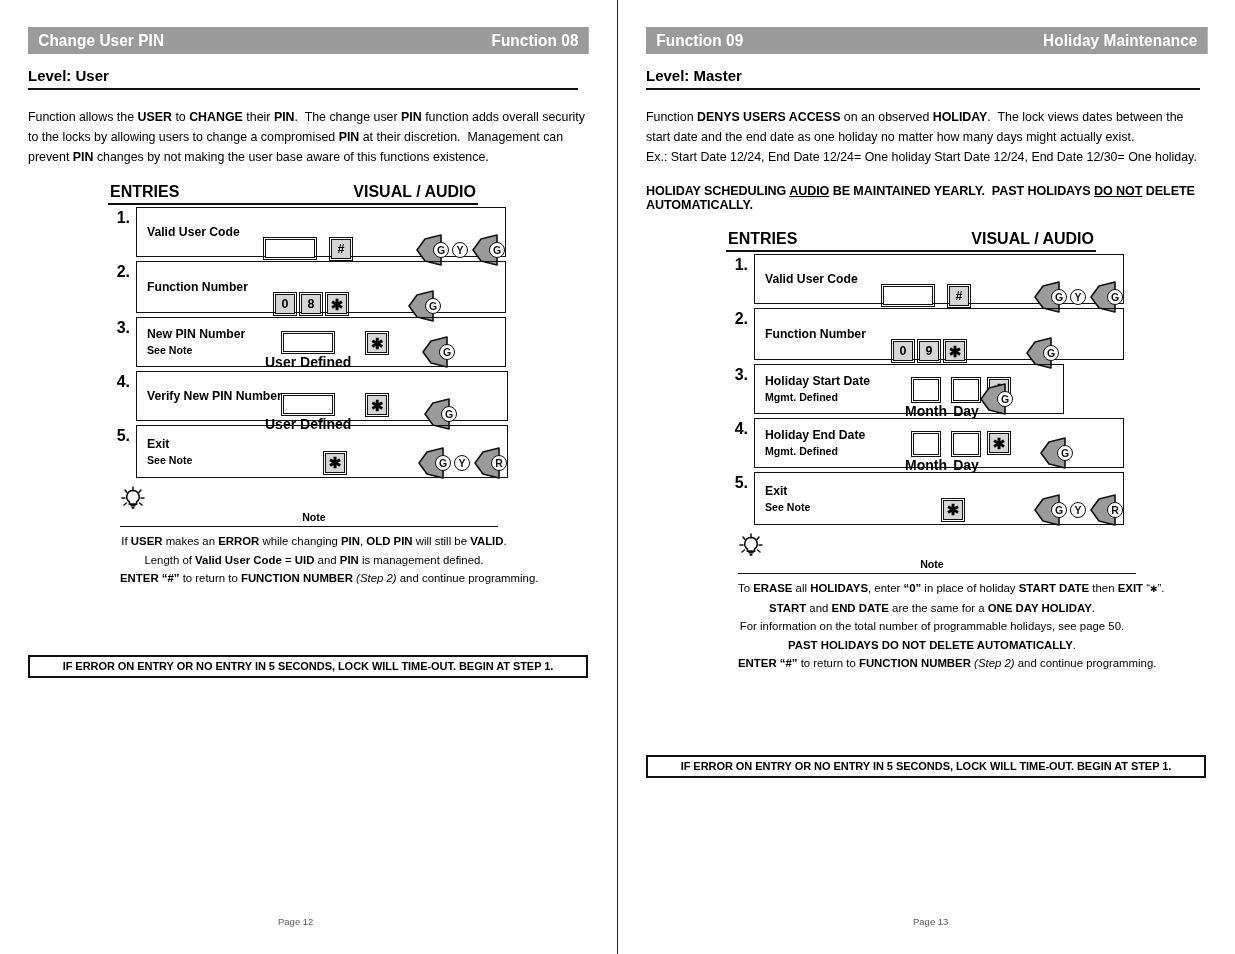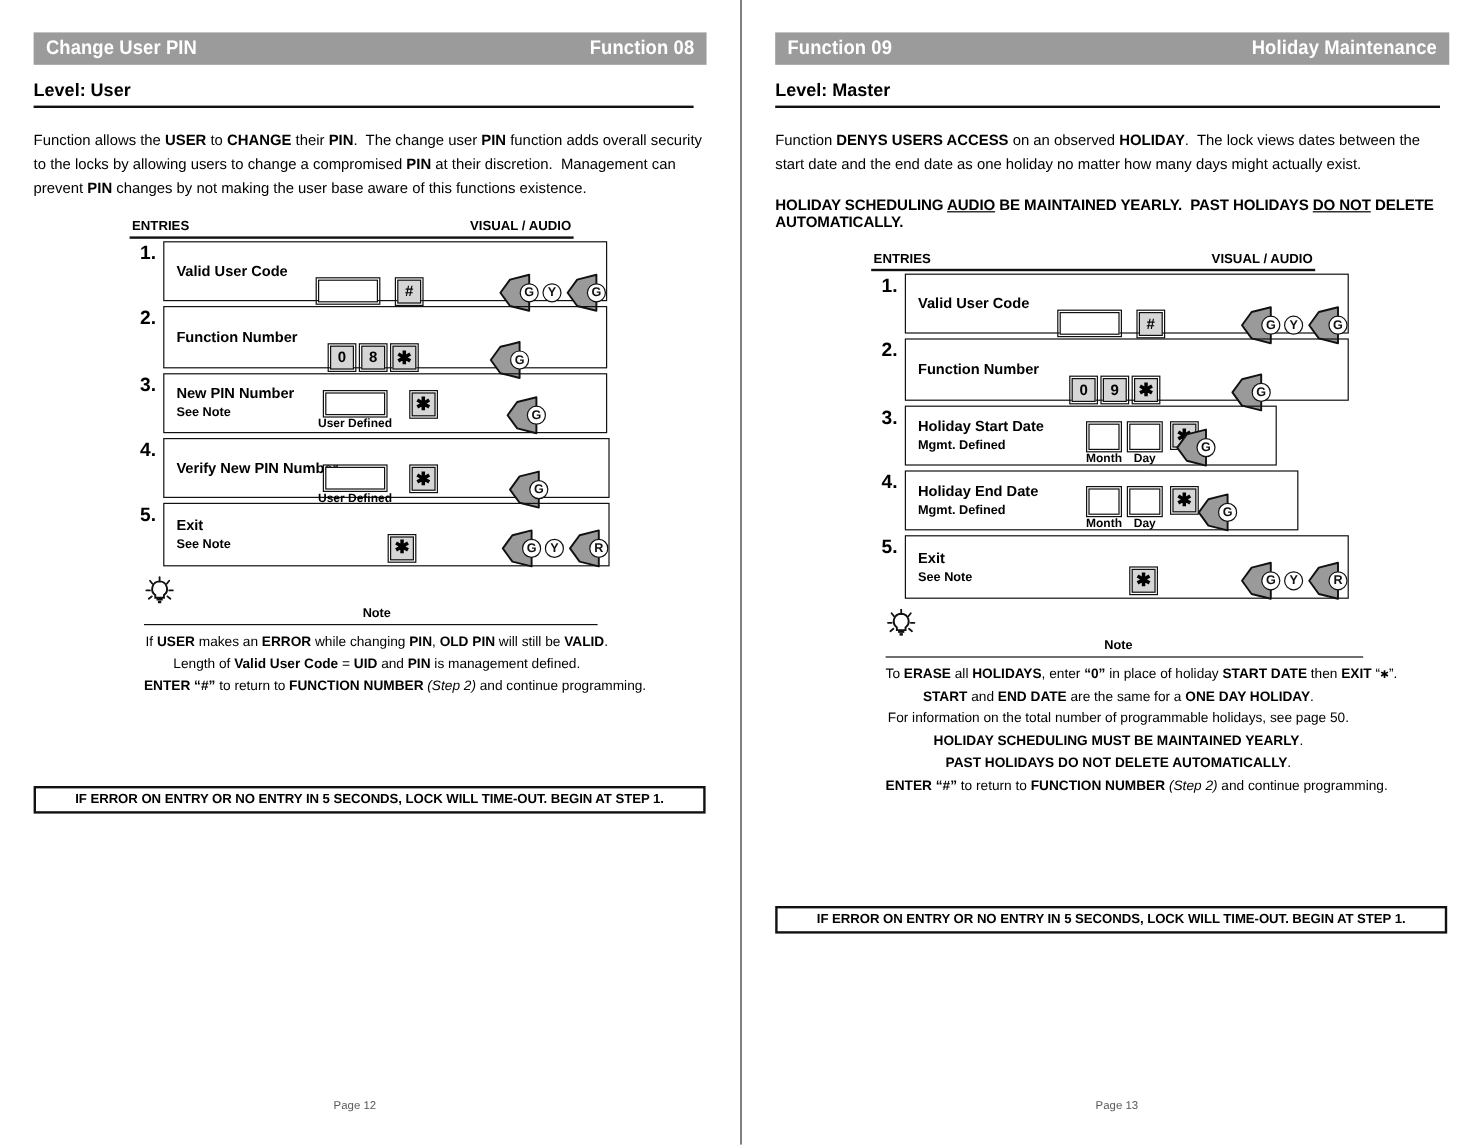--- a/index.html
+++ b/index.html
@@ -73,21 +73,21 @@
     font-weight: bold;
     letter-spacing: -0.1px;
   }
   u { text-decoration: underline; }
 
   
   .table-wrap { position: relative; }
   .col-head {
     display: flex;
     justify-content: space-between;
-    font-size: 11px;
+    font-size: 16px;
     font-weight: bold;
     padding: 0 2px 2px 2px;
     border-bottom: 2px solid #111;
     box-sizing: border-box;
   }
   .steps { margin-top: 2px; }
   .step-row {
     display: flex;
     align-items: flex-start;
     margin-bottom: 4px;
@@ -129,21 +129,21 @@
     margin-top: 3px;
   }
   .keys {
     display: flex;
     align-items: flex-start;
     gap: 6px;
     position: absolute;
   }
   .key-group { display: flex; flex-direction: column; align-items: center; }
   .key-caption {
-    font-size: 10px;
+    font-size: 14px;
     font-weight: bold;
     margin-top: 2px;
     white-space: nowrap;
   }
   
   .entry-field {
     background: #ffffff;
     border: 1.5px solid #111;
     outline: 1.5px solid #111;
     outline-offset: 1px;
@@ -453,20 +453,21 @@
     <div class="fn-header">
       <span>Function 09</span>
       <span>Holiday Maintenance</span>
     </div>
 
     <div class="level">Level: Master</div>
 
     <div class="intro">
       Function <b>DENYS USERS ACCESS</b> on an observed <b>HOLIDAY</b>.&nbsp; The lock views dates between the start date
       and the end date as one holiday no matter how many days might actually exist.<br>
+      <span>Ex.: Start Date 12/24, End Date 12/24= One holiday  Start Date 12/24, End Date 12/30= One holiday.</span>
     </div>
 
     <div class="emph-line">
       HOLIDAY SCHEDULING <u>AUDIO</u> BE MAINTAINED YEARLY.&nbsp; PAST HOLIDAYS <u>DO NOT</u> DELETE AUTOMATICALLY.
     </div>
 
     <div class="table-wrap" style="margin-top:18px; margin-left:80px; width:400px;">
       <div class="col-head" style="width:370px;">
         <span>ENTRIES</span>
         <span>VISUAL / AUDIO</span>
@@ -562,21 +563,21 @@
                     </svg>
                   <div class="bubble">G</div>
                 </div>
               </div>
             </div>
           </div>
         </div>
 
         <div class="step-row">
           <div class="step-num">4.</div>
-          <div class="step-box" style="width:328px;height:50px;">
+          <div class="step-box" style="width:370px;height:50px;">
             <div class="step-inner">
               <div class="lbl-block">
                 <div class="lbl-main">Holiday End Date</div>
                 <div class="lbl-sub">Mgmt. Defined</div>
               </div>
               <div class="keys" style="left:150px;top:5px;">
                 <div class="key-group">
                   <div class="entry-field entry-small"></div>
                   <div class="key-caption">Month</div>
                 </div>
@@ -650,21 +651,20 @@
             <rect x="10.4" y="18.3" width="5.2" height="2.1" fill="#111"></rect>
             <rect x="11.6" y="20.6" width="2.8" height="2.1" fill="#111"></rect>
           </svg>
         </div>
         <div class="note-word">Note</div>
         <div class="note-rule" style="width:398px;"></div>
         <div class="note-lines">
           <div>To <b>ERASE</b> all <b>HOLIDAYS</b>, enter <b>“0”</b> in place of holiday <b>START DATE</b> then <b>EXIT</b> “<span style="font-size:9px;">✱</span>”.</div>
           <div><b>START</b> and <b>END DATE</b> are the same for a <b>ONE DAY HOLIDAY</b>.</div>
           <div>For information on the total number of programmable holidays, see page 50.</div>
-          <div><b>HOLIDAY SCHEDULING MUST BE MAINTAINED YEARLY</b>.</div>
           <div><b>PAST HOLIDAYS DO NOT DELETE AUTOMATICALLY</b>.</div>
           <div><b>ENTER “#”</b> to return to <b>FUNCTION NUMBER</b> <i>(Step 2)</i> and continue programming.</div>
         </div>
       </div>
     </div>
 
     <div class="warning" style="left:28px;top:755px;width:560px;">IF ERROR ON ENTRY OR NO ENTRY IN 5 SECONDS, LOCK WILL TIME-OUT.  BEGIN AT STEP 1.</div>
 
     <div class="page-num" style="left:295px;">Page 13</div>
   </div>

